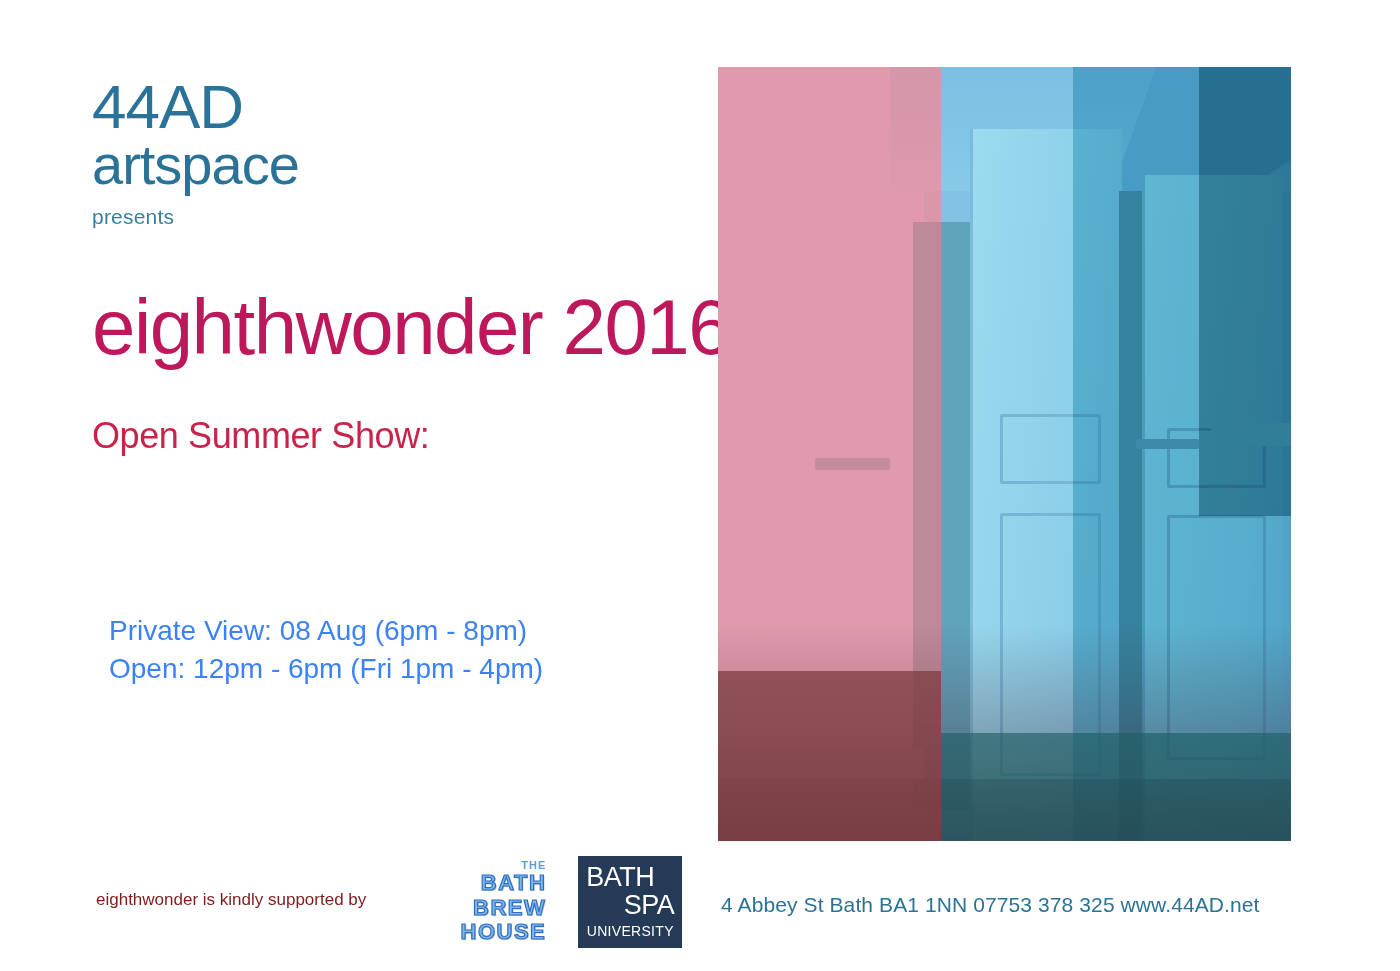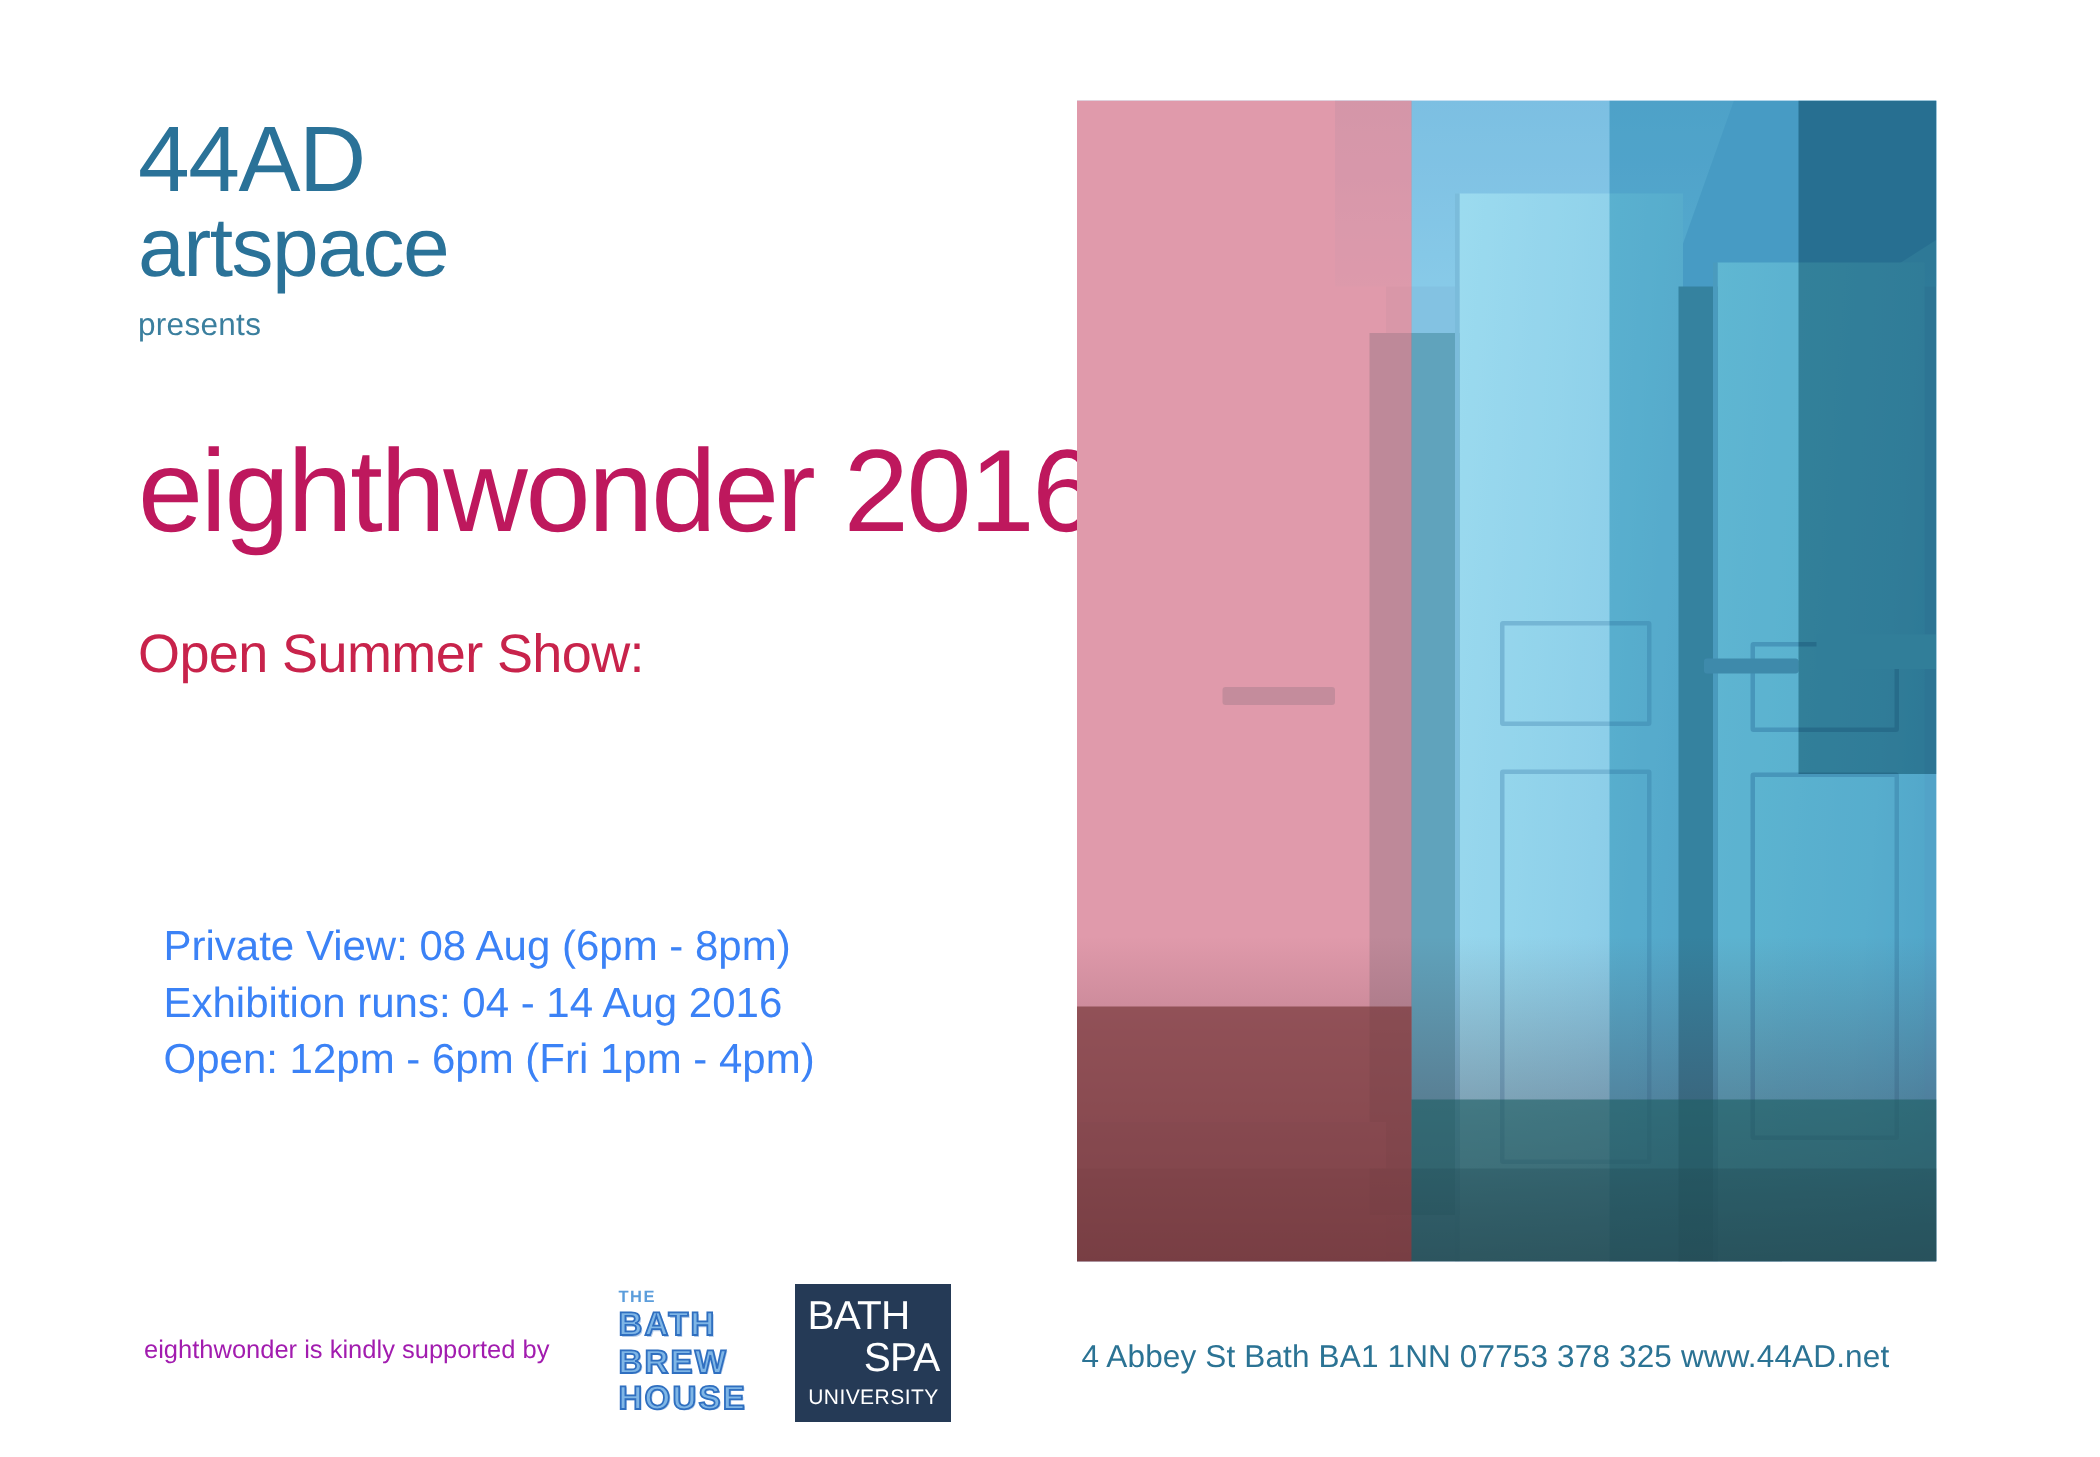--- a/index.html
+++ b/index.html
@@ -100,34 +100,34 @@
   .supporters {
     position: absolute;
     left: 96px;
     top: 856px;
     display: flex;
     align-items: center;
     gap: 22px;
   }
   .supporters-label {
     font-size: 17px;
-    color: #a21caf;
+    color: #7f1d1d;
     white-space: nowrap;
     padding-bottom: 4px;
   }
 
   
   .bbh-logo {
     width: 86px;
     height: 92px;
     display: flex;
     flex-direction: column;
-    align-items: flex-start;
+    align-items: flex-end;
     justify-content: center;
-    margin-left: 24px;
+    margin-left: 72px;
   }
   .bbh-the {
     font-size: 11px;
     font-weight: 700;
     letter-spacing: 1px;
     color: #5b9ddb;
     line-height: 1.1;
   }
   .bbh-word {
     font-size: 22px;
@@ -326,21 +326,20 @@
       <div class="brand-presents">presents</div>
     </div>
 
     <div class="title-block">
       <div class="headline">eighthwonder 2016</div>
       <div class="subhead">Open Summer Show:</div>
     </div>
 
     <div class="details">
       <div>Private View:  08 Aug (6pm - 8pm)</div>
-      <div>Exhibition runs:  04 - 14 Aug 2016</div>
       <div>Open:  12pm - 6pm (Fri 1pm - 4pm)</div>
     </div>
 
     <div class="supporters">
       <div class="supporters-label">eighthwonder is kindly supported by</div>
 
       <div class="bbh-logo">
         <div class="bbh-the">THE</div>
         <div class="bbh-word">BATH</div>
         <div class="bbh-word">BREW</div>

